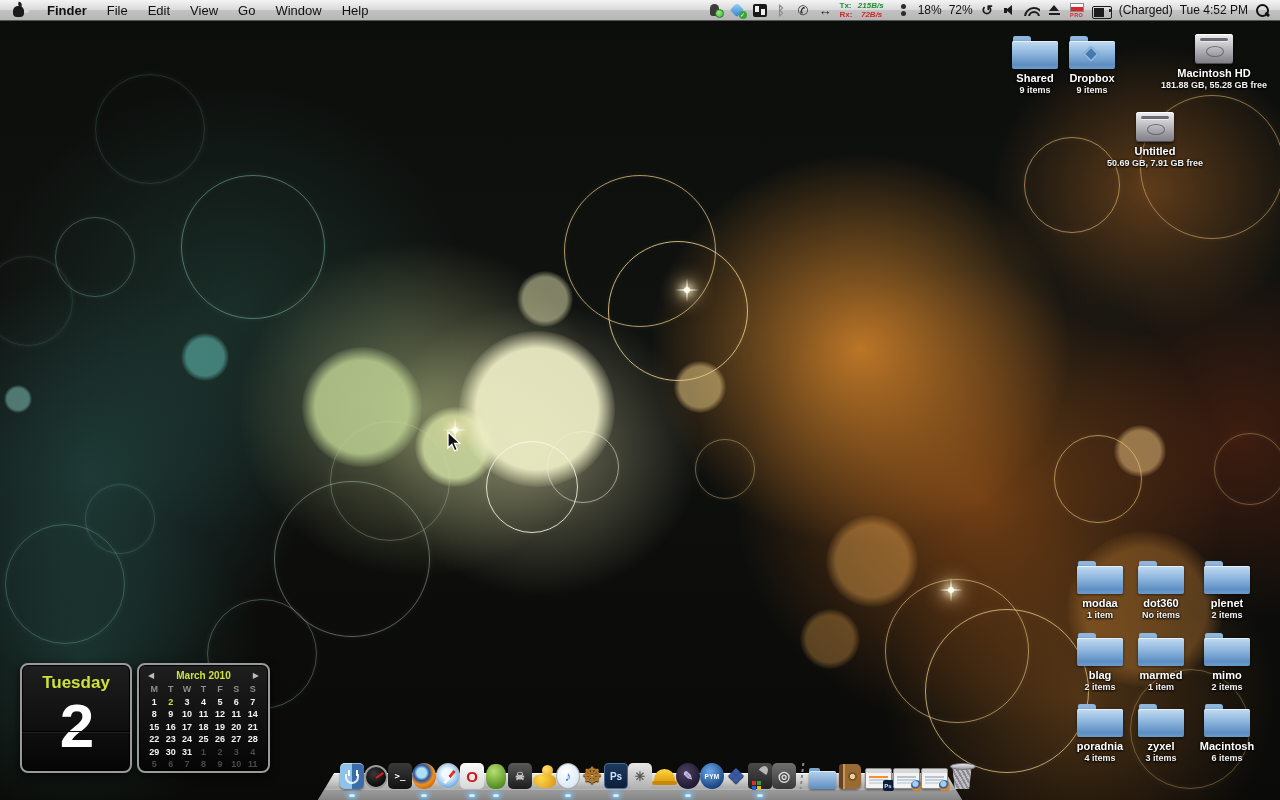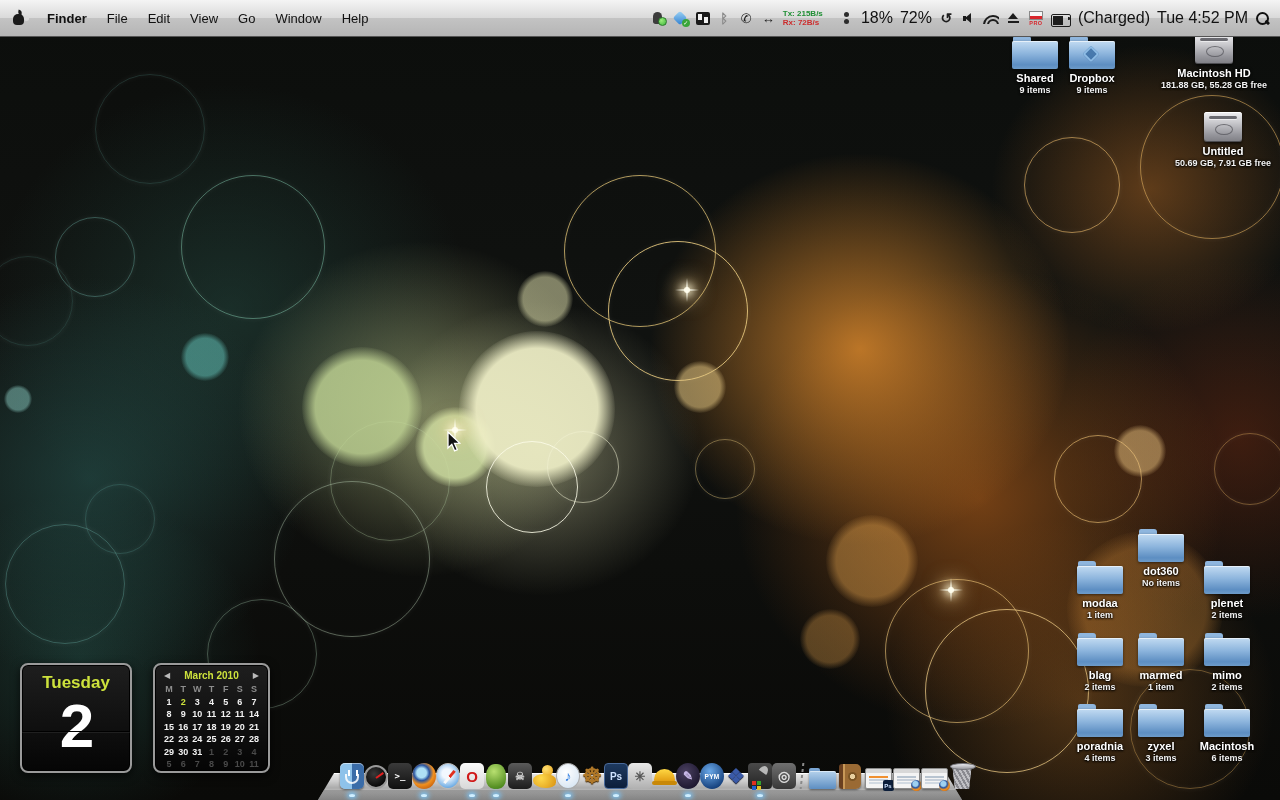--- a/index.html
+++ b/index.html
@@ -2,55 +2,55 @@
 <html><head>
 <meta charset="utf-8">
 <style>
   * { margin:0; padding:0; box-sizing:border-box; }
   html,body { width:1280px; height:800px; overflow:hidden; background:#000; }
   body { font-family:"Liberation Sans", sans-serif; }
   .screen { position:relative; width:1280px; height:800px; overflow:hidden; }
 
   
   .menubar {
-    position:absolute; top:0; left:0; right:0; height:37px; z-index:50;
+    position:absolute; top:0; left:0; right:0; height:21px; z-index:50;
     background:linear-gradient(180deg,#f4f4f4 0%,#d9d9d9 50%,#c3c3c3 51%,#b5b5b5 100%);
     border-bottom:1px solid #555;
     display:flex; align-items:center; font-size:13px; color:#111;
   }
   .mb-left { display:flex; align-items:center; gap:0; padding-left:10px; }
   .apple-logo { width:13px; height:14px; position:relative; margin:0 10px 0 2px; display:inline-block; }
   .apple-logo::before { content:''; position:absolute; left:1px; top:3px; width:11px; height:11px; background:#1a1a1a; border-radius:5px 5px 4px 4px; }
   .apple-logo::after { content:''; position:absolute; right:-2px; top:5px; width:5px; height:5px; background:#d9d9d9; border-radius:50%; }
   .apple-logo .leaf { position:absolute; left:6px; top:-1px; width:4px; height:5px; background:#1a1a1a; border-radius:0 5px 0 5px; transform:rotate(15deg); }
   .mb-menu { padding:0 10px; height:19px; line-height:19px; }
   .mb-menu.app-name { font-weight:bold; }
   .mb-right { margin-left:auto; display:flex; align-items:center; gap:7px; padding-right:10px; height:19px; }
   .mb-item { display:flex; align-items:center; height:19px; }
-  .mb-text { font-size:16px; color:#111; }
+  .mb-text { font-size:12px; color:#111; }
   .mi { display:inline-flex; align-items:center; justify-content:center; position:relative; width:15px; height:15px; }
 
   .i-im-status-icon::before { content:''; position:absolute; left:1px; top:1px; width:9px; height:12px; background:#3c3c3c; border-radius:5px 5px 3px 3px; }
   .i-im-status-icon::after { content:''; position:absolute; right:0; bottom:0; width:7px; height:7px; background:radial-gradient(circle at 35% 35%,#9bed7a,#3db53d); border-radius:50%; border:1px solid #2a7a2a; }
 
   .i-dropbox-sync-icon::before { content:''; position:absolute; left:1px; top:2px; width:10px; height:10px; transform:rotate(45deg); background:linear-gradient(135deg,#9fd4f5,#2f7fd0); border-radius:2px; }
   .i-dropbox-sync-icon::after { content:'✓'; position:absolute; right:-1px; bottom:-1px; width:8px; height:8px; font-size:6px; line-height:8px; text-align:center; color:#fff; background:#3aa53a; border-radius:50%; }
 
   .i-tiles-icon { background:#191919; border-radius:2px; width:14px; height:13px; }
   .i-tiles-icon::before { content:''; position:absolute; left:2px; top:2px; width:4px; height:6px; background:#f0f0f0; }
   .i-tiles-icon::after { content:''; position:absolute; right:2px; bottom:2px; width:4px; height:6px; background:#f0f0f0; }
 
   .i-bluetooth-icon::before { content:'ᛒ'; font-size:13px; color:#8a8a8a; font-weight:bold; }
   .i-phone-icon::before { content:'✆'; font-size:13px; color:#1c1c1c; }
   .i-arrows-icon::before { content:'↔'; font-size:13px; color:#1c1c1c; font-weight:bold; }
 
   .txrx { display:flex; flex-direction:column; align-items:flex-start; font-size:8px; line-height:9px; font-weight:bold; letter-spacing:0; }
   .txrx .tx { color:#1f8f35; }
   .txrx .rx { color:#cc2c2c; }
-  .txrx .val { display:inline-block; min-width:34px; text-align:left; }
+  .txrx .val { display:inline-block; min-width:34px; text-align:center;font-style:italic; }
 
   .i-dots-icon::before { content:''; position:absolute; left:5px; top:1px; width:5px; height:5px; border-radius:50%; background:#2c2c2c; box-shadow:0 7px 0 #2c2c2c; }
 
   .i-time-machine-icon::before { content:'↺'; font-size:14px; font-weight:bold; color:#1c1c1c; }
 
   .i-volume-icon::before { content:''; position:absolute; left:2px; top:5px; width:3px; height:5px; background:#1c1c1c; }
   .i-volume-icon::after { content:''; position:absolute; left:4px; top:2px; border:5.5px solid transparent; border-right:6px solid #1c1c1c; border-left:none; }
 
   .i-wifi-icon { width:16px; height:11px; overflow:hidden; }
   .i-wifi-icon::before { content:''; position:absolute; left:0; top:2px; width:16px; height:16px; border:2px solid #1c1c1c; border-radius:50%; }
@@ -105,21 +105,21 @@
     box-shadow:inset 0 1px 0 rgba(255,255,255,.6), 0 1px 3px rgba(0,0,0,.55); }
   .gl-folder .db-mark { position:absolute; z-index:2; left:16px; top:12px; width:12px; height:12px; transform:rotate(45deg); background:rgba(60,110,165,.85); border-radius:2px; box-shadow:inset 0 0 0 2px rgba(150,195,235,.9); }
 
   .gl-drive { width:38px; height:30px; position:relative; border-radius:3px;
     background:linear-gradient(180deg,#f0f0f2 0%,#c9c9cd 35%,#97979d 75%,#7d7d83 100%);
     box-shadow:inset 0 1px 0 #fff, inset 0 -1px 0 rgba(0,0,0,.4), 0 2px 3px rgba(0,0,0,.6); }
   .gl-drive::before { content:''; position:absolute; top:4px; left:5px; right:5px; height:3px; background:#6a6a70; border-radius:2px; box-shadow:0 1px 0 rgba(255,255,255,.5); }
   .gl-drive::after { content:''; position:absolute; top:12px; left:11px; width:16px; height:9px; border-radius:50%; border:1.5px solid rgba(90,90,96,.8); }
 
   
-  .cal-widget { position:absolute; left:20px; top:644px; width:250px; height:110px; display:flex; gap:21px; z-index:10; filter:drop-shadow(0 3px 5px rgba(0,0,0,.7)); }
+  .cal-widget { position:absolute; left:20px; top:644px; width:250px; height:110px; display:flex; gap:5px; z-index:10; filter:drop-shadow(0 3px 5px rgba(0,0,0,.7)); }
   .cal-pane { background:linear-gradient(180deg,#1e1e1e 0%,#050505 100%); border:2px solid #9a9a9a; border-radius:8px; box-shadow:inset 0 0 0 1px #000; }
   .cal-day-pane { width:112px; position:relative; display:flex; flex-direction:column; align-items:center; overflow:hidden; }
   .cal-day-name { margin-top:8px; font-size:17px; font-weight:bold; color:#cde23c; }
   .cal-day-num { font-size:62px; font-weight:bold; color:#fff; line-height:66px; letter-spacing:-2px; }
   .cal-day-pane::after { content:''; position:absolute; left:0; right:0; top:62%; height:1px; background:#000; box-shadow:0 1px 0 rgba(255,255,255,.08); }
   .cal-month-pane { flex:1; padding:5px 7px 4px 7px; display:flex; flex-direction:column; }
   .cal-header { display:flex; align-items:center; justify-content:space-between; margin-bottom:2px; }
   .cal-title { font-size:10px; font-weight:bold; color:#cde23c; }
   .cal-arrow { font-size:8px; color:#bbb; padding:0 2px; cursor:default; }
   .cal-grid { display:grid; grid-template-columns:repeat(7,1fr); row-gap:0; flex:1; }
@@ -330,31 +330,31 @@
             <div class="db-mark"></div>
           </div>
           <div class="label">Dropbox</div>
           <div class="sub">9 items</div>
         </div>
         <div class="dicon" style="left: 1172px; top: 15px; text-align: center;">
           <div class="gl-drive"></div>
           <div class="label">Macintosh HD</div>
           <div class="sub">181.88 GB, 55.28 GB free</div>
         </div>
-        <div class="dicon" style="left: 1181px; top: 93px;">
+        <div class="dicon" style="left: 1113px; top: 93px;">
           <div class="gl-drive"></div>
           <div class="label">Untitled</div>
           <div class="sub">50.69 GB, 7.91 GB free</div>
         </div>
         <div class="dicon" style="left: 1058px; top: 542px;">
           <div class="gl-folder"></div>
           <div class="label">modaa</div>
           <div class="sub">1 item</div>
         </div>
-        <div class="dicon" style="left: 1119px; top: 510px;">
+        <div class="dicon" style="left: 1119px; top: 542px;">
           <div class="gl-folder"></div>
           <div class="label">dot360</div>
           <div class="sub">No items</div>
         </div>
         <div class="dicon" style="left: 1185px; top: 542px;">
           <div class="gl-folder"></div>
           <div class="label">plenet</div>
           <div class="sub">2 items</div>
         </div>
         <div class="dicon" style="left: 1058px; top: 614px;">

